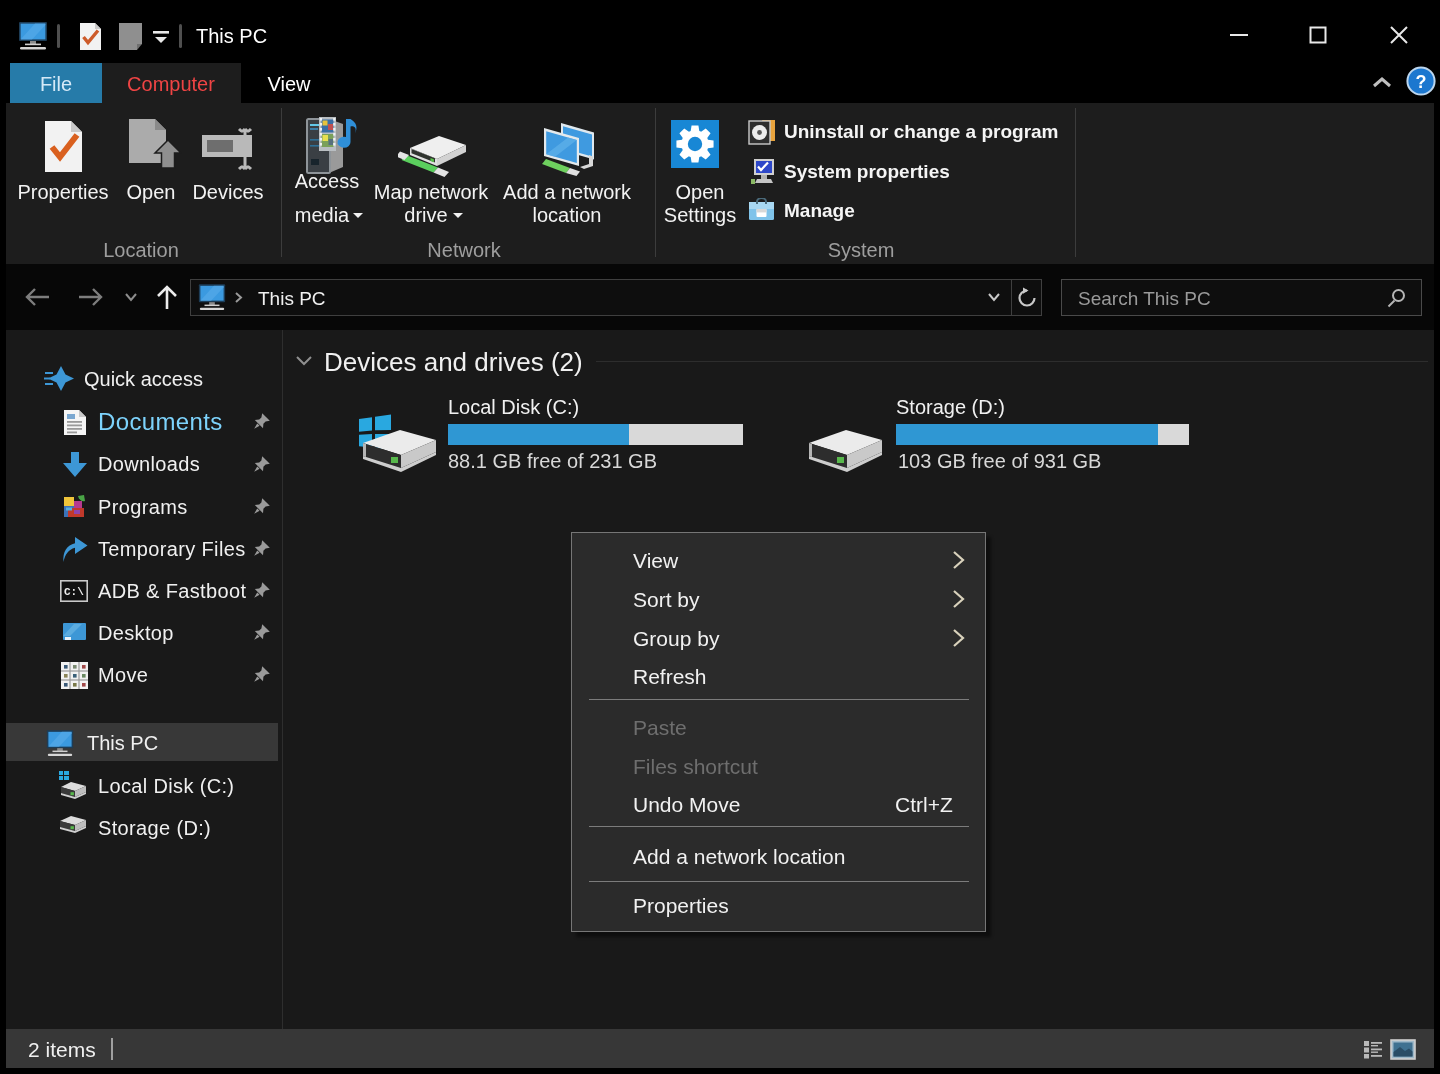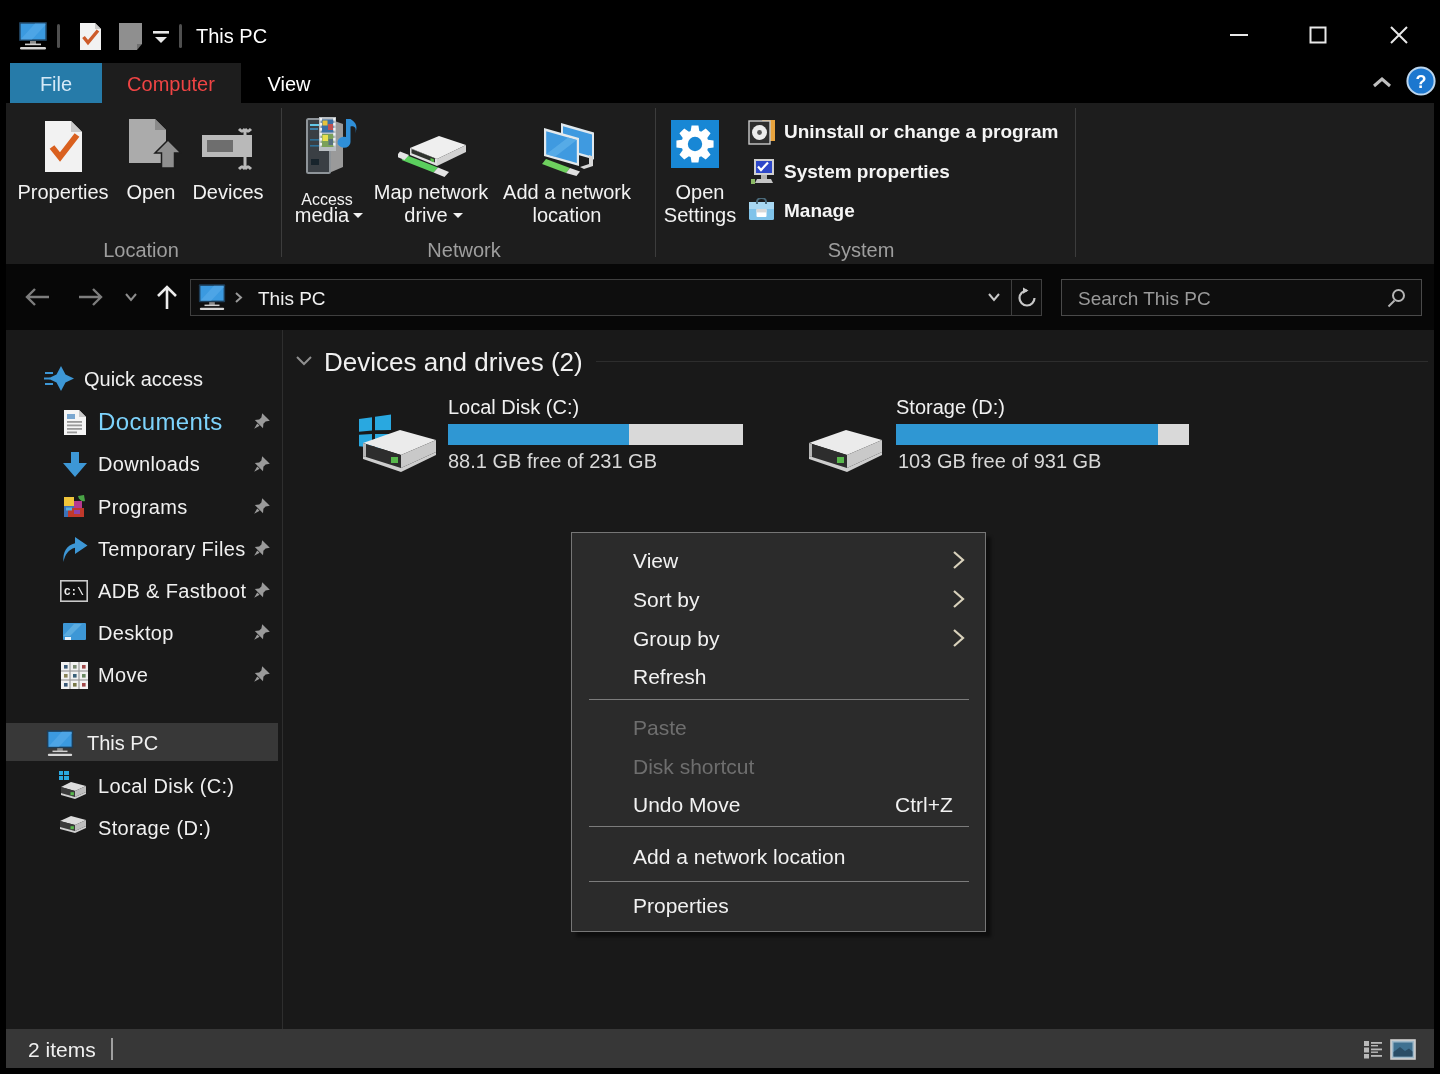--- a/index.html
+++ b/index.html
@@ -47,21 +47,21 @@
 <div class="abs" style="left:281px;top:108px;width:1px;height:149px;background:#3c3c3c"></div>
 <div class="abs" style="left:655px;top:108px;width:1px;height:149px;background:#3c3c3c"></div>
 <div class="abs" style="left:1075px;top:108px;width:1px;height:149px;background:#3c3c3c"></div>
 <div class="txt ctr" style="left:141px;top:250px;font-size:20px;color:#9e9e9e">Location</div>
 <div class="txt ctr" style="left:464px;top:250px;font-size:20px;color:#9e9e9e">Network</div>
 <div class="txt ctr" style="left:861px;top:250px;font-size:20px;color:#9e9e9e">System</div>
 
 <div class="txt ctr" style="left:63px;top:192px;font-size:20px;color:#f2f2f2">Properties</div>
 <div class="txt ctr" style="left:151px;top:192px;font-size:20px;color:#f2f2f2">Open</div>
 <div class="txt ctr" style="left:228px;top:192px;font-size:20px;color:#f2f2f2">Devices</div>
-<div class="txt ctr" style="left:327px;top:200px;font-size:16px;color:#f2f2f2">Access</div>
+<div class="txt ctr" style="left:327px;top:181px;font-size:20px;color:#f2f2f2">Access</div>
 <div class="txt ctr" style="left:322px;top:215px;font-size:20px;color:#f2f2f2">media</div>
 <svg class="abs" style="left:352px;top:211px" width="12" height="8">
     <path d="M1 2 L11 2 L6 7 Z" fill="#f2f2f2"></path>
   </svg>
 <div class="txt ctr" style="left:431px;top:192px;font-size:20px;color:#f2f2f2">Map network</div>
 <div class="txt ctr" style="left:426px;top:215px;font-size:20px;color:#f2f2f2">drive</div>
 <svg class="abs" style="left:452px;top:211px" width="12" height="8">
     <path d="M1 2 L11 2 L6 7 Z" fill="#f2f2f2"></path>
   </svg>
 <div class="txt ctr" style="left:567px;top:192px;font-size:20px;color:#f2f2f2">Add a network</div>
@@ -221,21 +221,21 @@
 <path d="M3.5 13 L10 8 L15 12 L19 9.5 L22.5 12.5 L22.5 17.5 L3.5 17.5 Z" fill="#2a4d66"></path>
 </svg>
 
 <div class="abs" style="left:571px;top:532px;width:415px;height:400px;background:#2b2b2b;border:1px solid #767676;box-shadow:5px 5px 3px rgba(0,0,0,0.45)"></div>
 <div class="txt vctr" style="left:633px;top:560px;font-size:21px;color:#f1f1f1">View</div>
 <div class="txt vctr" style="left:633px;top:599px;font-size:21px;color:#f1f1f1">Sort by</div>
 <div class="txt vctr" style="left:633px;top:638px;font-size:21px;color:#f1f1f1">Group by</div>
 <div class="txt vctr" style="left:633px;top:676px;font-size:21px;color:#f1f1f1">Refresh</div>
 <div class="abs" style="left:589px;top:699px;width:380px;height:1px;background:#7c7c7c"></div>
 <div class="txt vctr" style="left:633px;top:727px;font-size:21px;color:#6e6e6e">Paste</div>
-<div class="txt vctr" style="left:633px;top:766px;font-size:21px;color:#6e6e6e">Disk shortcut</div>
+<div class="txt vctr" style="left:633px;top:766px;font-size:21px;color:#6e6e6e">Files shortcut</div>
 <div class="txt vctr" style="left:633px;top:804px;font-size:21px;color:#f1f1f1">Undo Move</div>
 <div class="txt vctr" style="left:895px;top:804px;font-size:21px;color:#f1f1f1">Ctrl+Z</div>
 <div class="abs" style="left:589px;top:826px;width:380px;height:1px;background:#7c7c7c"></div>
 <div class="txt vctr" style="left:633px;top:856px;font-size:21px;color:#f1f1f1">Add a network location</div>
 <div class="abs" style="left:589px;top:881px;width:380px;height:1px;background:#7c7c7c"></div>
 <div class="txt vctr" style="left:633px;top:905px;font-size:21px;color:#f1f1f1">Properties</div>
 <svg class="abs" style="left:950px;top:549px" width="16" height="22" viewBox="0 0 16 22">
     <path d="M4 3 L13 11 L4 19" fill="none" stroke="#d9d2bc" stroke-width="2.2"></path>
   </svg>
 <svg class="abs" style="left:950px;top:588px" width="16" height="22" viewBox="0 0 16 22">

